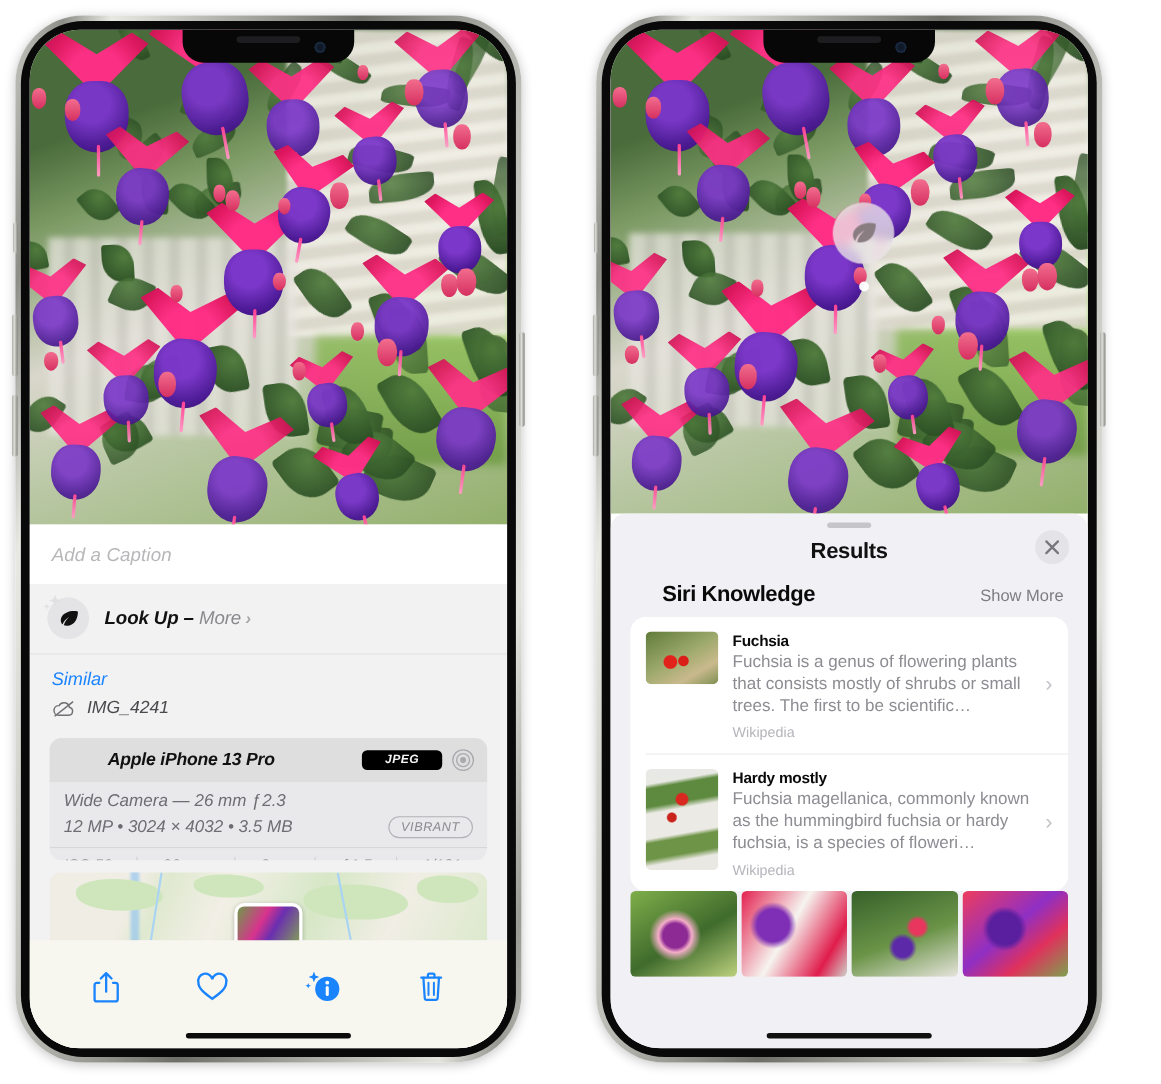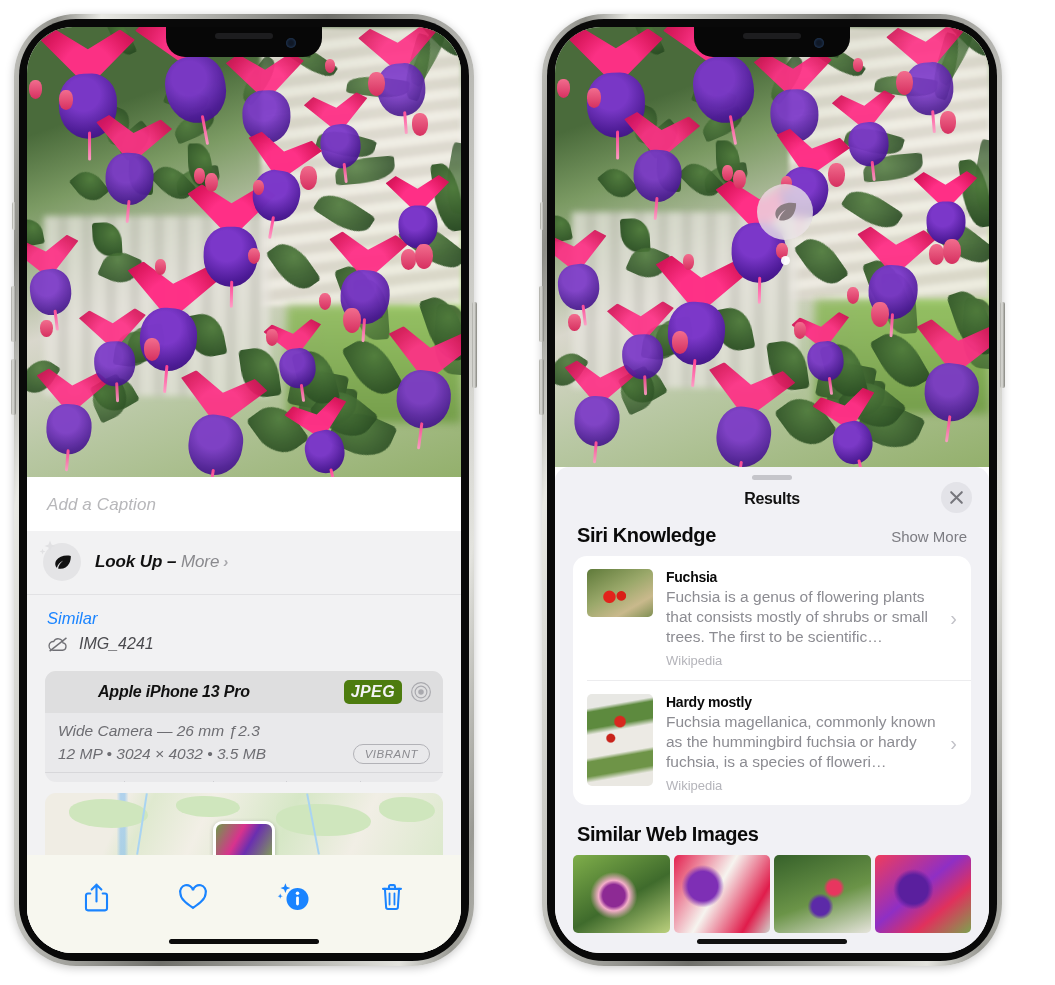--- a/index.html
+++ b/index.html
@@ -97,22 +97,22 @@
   .adjust{ font-size:16.5px; color:#1a84ff; }
   .filerow{ display:flex; align-items:center; gap:9px; margin-top:7px; }
   .fname{ font-size:16px; color:#4a4a4e; }
 
   .metacard{ margin:8px 18px 0; border-radius:11px; overflow:hidden;
     background:#e9e9eb; }
   .mc-head{ display:flex; align-items:center; justify-content:space-between;
     background:#dededf; padding:9px 11px 9px 13px; }
   .mc-title{ font-size:16px; font-weight:700; color:#111; letter-spacing:-.2px;margin-left:40px; }
   .mc-right{ display:flex; align-items:center; gap:8px; }
-  .pill-jpeg{ background:#4d7c0f; color:#f4f4f6; font-size:16px; font-weight:600;
-    padding:3px 7px; border-radius:5px; letter-spacing:.4px; }
+  .pill-jpeg{ background:#000000; color:#f4f4f6; font-size:11px; font-weight:600;
+    padding:3px 21px; border-radius:5px; letter-spacing:.4px; }
   .mc-body{ padding:9px 13px 8px; }
   .mc-l1{ font-size:15.5px; color:#6d6d72; }
   .mc-l2row{ display:flex; align-items:center; justify-content:space-between; margin-top:4px; }
   .mc-l2{ font-size:15.5px; color:#6d6d72; }
   .pill-vib{ border:1.2px solid #b2b2b7; color:#8b8b90; font-size:11.5px;
     padding:3px 11px; border-radius:11px; letter-spacing:.5px; }
   .mc-foot{ display:flex; align-items:center; justify-content:space-between;
     border-top:1px solid #d7d7da; padding:7px 13px 8px; }
   .mc-foot span{ font-size:14px; color:#87878c; }
   .vrule{ width:1px; height:14px; background:#cfcfd3; }
@@ -138,29 +138,29 @@
   .home-ind{ width:150px; height:5px; border-radius:3px; background:#0b0b0b;
     margin:18px auto 9px; }
 
   
   .sheet{ position:absolute; left:0; right:0; bottom:0;
     background:#f1f1f5; border-radius:14px 14px 0 0; overflow:hidden;
     display:flex; flex-direction:column; }
   .grabber{ width:40px; height:5px; border-radius:3px; background:#c5c5ca;
     margin:8px auto 0; }
   .sheet-head{ position:relative; padding:10px 0 16px; }
-  .sheet-title{ text-align:center; font-size:16px; font-weight:700; color:#111;
+  .sheet-title{ text-align:center; font-size:20px; font-weight:700; color:#111;
     letter-spacing:-.3px; }
   .closebtn{ position:absolute; right:17px; top:2px; width:31px; height:31px;
     border-radius:50%; background:#e3e3e8;
     display:flex; align-items:center; justify-content:center; }
 
   .sec-head{ display:flex; align-items:baseline; justify-content:space-between;
     padding:0 22px 9px; }
-  .sec-title{ font-size:20px; font-weight:700; color:#0a0a0a; letter-spacing:-.4px; }
+  .sec-title{ font-size:20px; font-weight:700; color:#0a0a0a; letter-spacing:-.4px;margin-left:25px; }
   .sec-action{ font-size:15px; color:#7c7c82; }
 
   .card{ margin:0 18px; background:#fff; border-radius:14px; overflow:hidden; }
   .krow{ display:flex; gap:13px; padding:13px 12px 12px 14px; align-items:flex-start;
     position:relative; }
   .krow + .krow{ border-top:1px solid #ececee; margin-left:14px; padding-left:0; }
   .kthumb{ flex:0 0 auto; border-radius:5px; overflow:hidden; }
   .kth-a{ width:66px; height:48px;
     background:
       radial-gradient(circle at 34% 58%, #e2231c 0 11%, transparent 13%),
@@ -834,23 +834,20 @@
             <div class="kthumb kth-b"></div>
             <div class="ktxt">
               <div class="ktitle">Hardy mostly</div>
               <div class="kdesc">Fuchsia magellanica, commonly known as the hummingbird fuchsia or hardy fuchsia, is a species of floweri…</div>
               <div class="ksrc">Wikipedia</div>
             </div>
             <span class="kchev">›</span>
           </div>
         </div>
 
-        <div class="sec-head" style="padding-top:18px">
-          <span class="sec-title">Similar Web Images</span>
-        </div>
 
         <div class="webgrid">
           <div class="wimg w1"></div>
           <div class="wimg w2"></div>
           <div class="wimg w3"></div>
           <div class="wimg w4"></div>
         </div>
 
         <div class="sheet-home"></div>
       </div>

